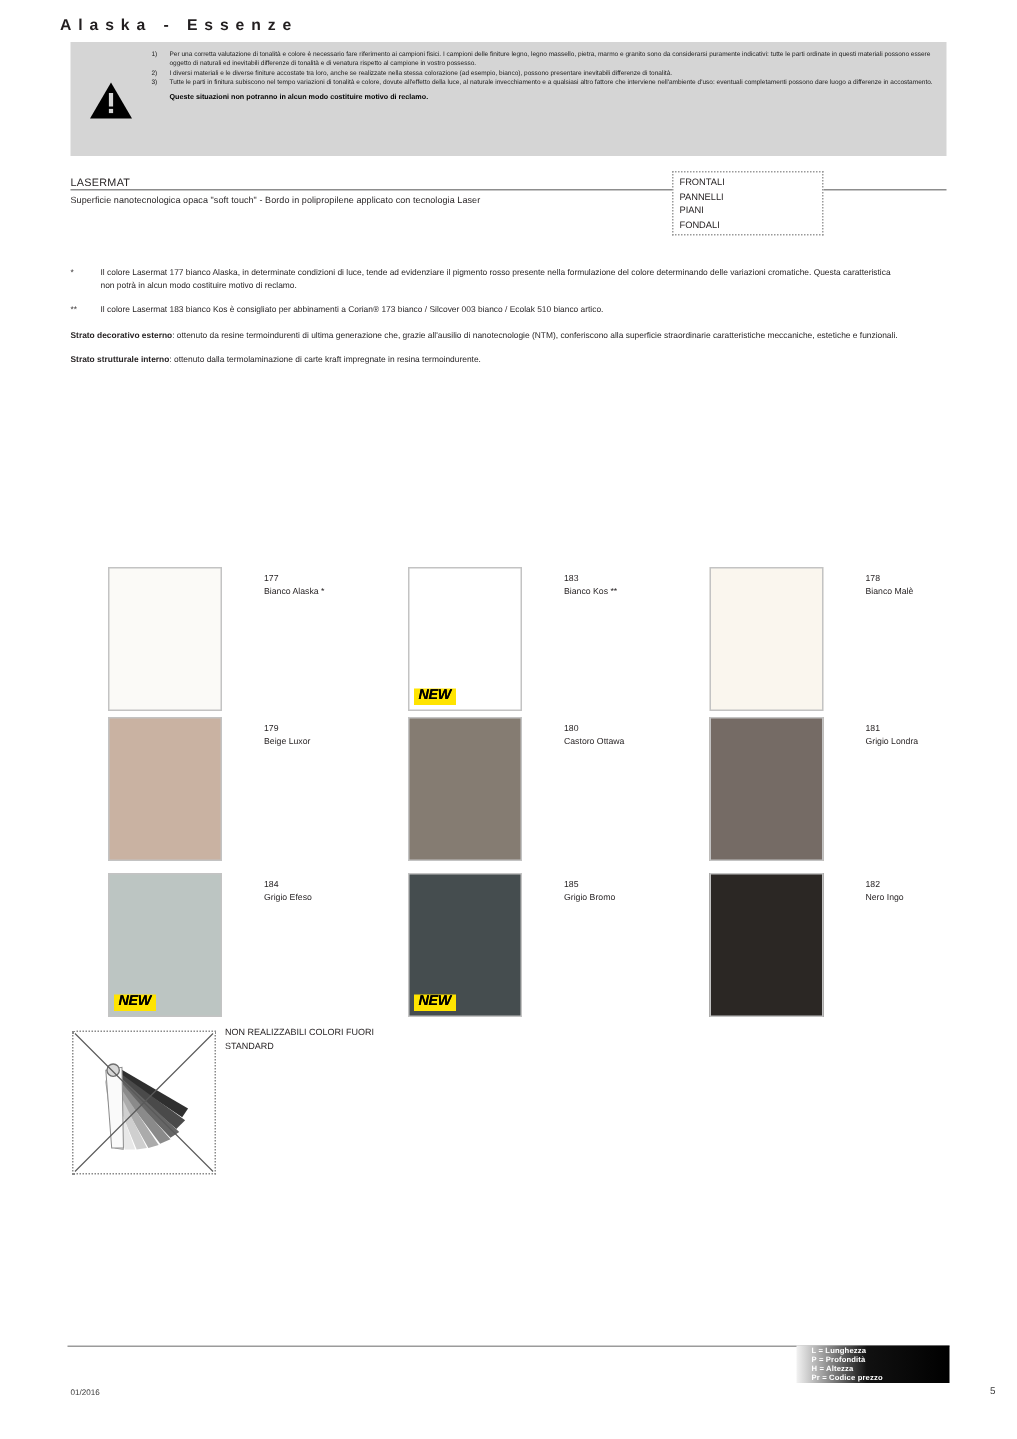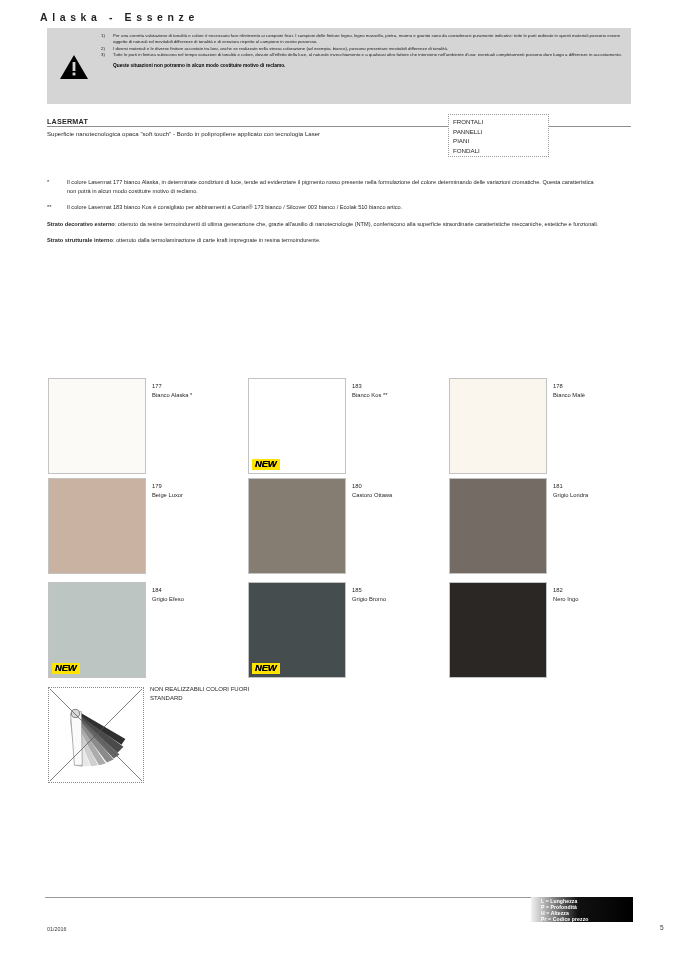--- a/index.html
+++ b/index.html
@@ -77,21 +77,21 @@
     padding-left: 14px;
     color: #000;
   }
 
   
   .lasermat-title {
     position: absolute;
     left: 47px;
     top: 117px;
     font-size: 7.2px;
-    font-weight: bold;
+    font-weight: normal;
     letter-spacing: 0.2px;
   }
   .lasermat-sub {
     position: absolute;
     left: 47px;
     top: 131px;
     font-size: 6px;
     letter-spacing: 0.05px;
     color: #231f20;
   }
@@ -139,23 +139,24 @@
     line-height: 1.52;
     margin-bottom: 8px;
     color: #231f20;
   }
   .para b { font-weight: bold; }
 
   
   .swatches { position: absolute; left: 0; top: 0; }
   .sw {
     position: absolute;
-    width: 98px;
+    width: 76px;
     height: 96px;
     box-sizing: border-box;
+    margin-left: 24px;
   }
   .sw-inner {
     position: absolute;
     inset: 0;
     border: 1px solid #c3c3c3;
     box-sizing: border-box;
   }
   .sw-code {
     position: absolute;
     left: 104px;

